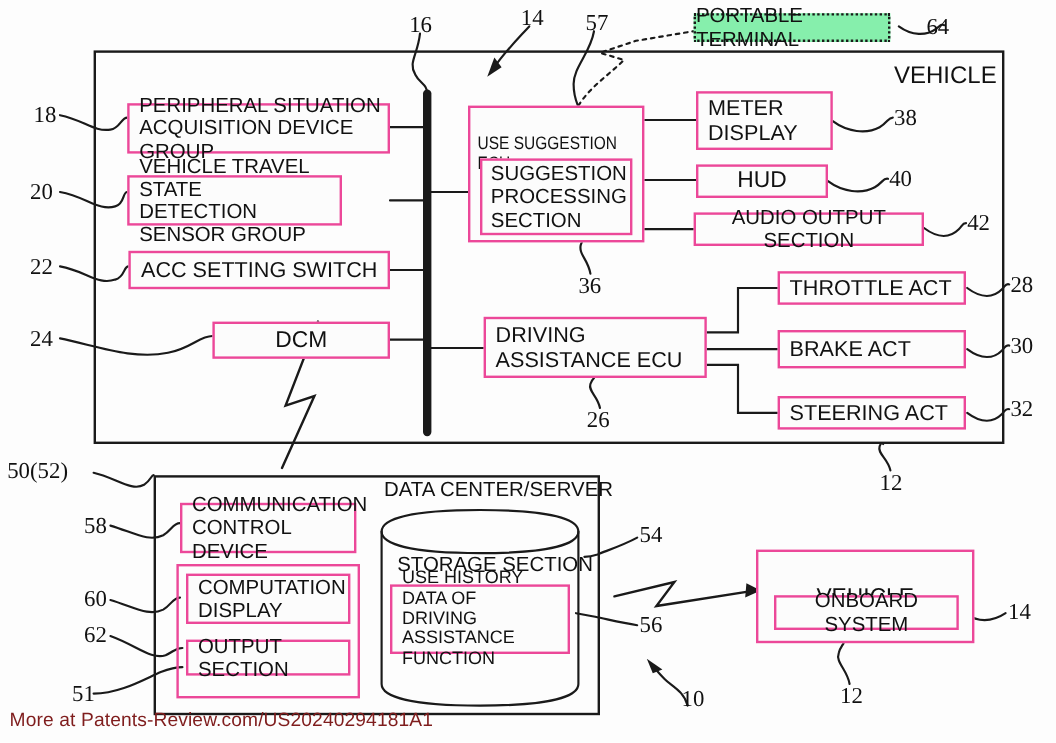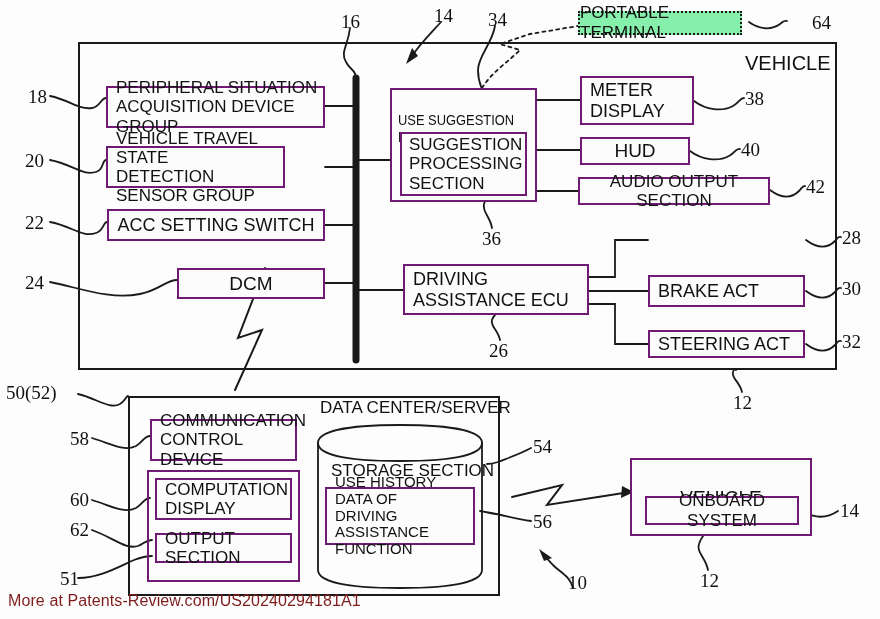--- a/index.html
+++ b/index.html
@@ -18,21 +18,21 @@
   #svg-layer {
     position: absolute;
     left: 0;
     top: 0;
     width: 880px;
     height: 619px;
   }
   .box {
     position: absolute;
     box-sizing: border-box;
-    border: 2px solid #701a75;
+    border: 2px solid #ec4899;
     background: #fcfcfc;
     display: flex;
     align-items: center;
     justify-content: flex-start;
     color: #111;
     line-height: 1.12;
     white-space: pre-line;
   }
   .box.center { justify-content: center; text-align: center; }
   .outer {
@@ -221,20 +221,23 @@
 
   <div class="box f17 center" style="left:578px; top:177px; width:192px; height:28px;">
     <span>AUDIO OUTPUT SECTION</span>
   </div>
 
   <div class="box f18 pad8" style="left:403px; top:264px; width:186px; height:51px;">
     <span>DRIVING
 ASSISTANCE ECU</span>
   </div>
 
+  <div class="box f18 pad8" style="left:648px; top:226px; width:157px; height:28px;">
+    <span>THROTTLE ACT</span>
+  </div>
 
   <div class="box f18 pad8" style="left:648px; top:275px; width:157px; height:32px;">
     <span>BRAKE ACT</span>
   </div>
 
   <div class="box f18 pad8" style="left:648px; top:330px; width:157px; height:28px;">
     <span>STEERING ACT</span>
   </div>
 
   <div class="box f17 pad8" style="left:150px; top:419px; width:147px; height:42px;">
@@ -270,22 +273,22 @@
     </div>
   </div>
 
   <div class="refnum" style="left:28px; top:86px;">18</div>
   <div class="refnum" style="left:25px; top:150px;">20</div>
   <div class="refnum" style="left:25px; top:212px;">22</div>
   <div class="refnum" style="left:25px; top:272px;">24</div>
 
   <div class="refnum" style="left:341px; top:11px;">16</div>
   <div class="refnum" style="left:434px; top:5px;">14</div>
-  <div class="refnum" style="left:488px; top:9px;">34</div>
-  <div class="refnum" style="left:812px; top:12px;">64</div>
+  <div class="refnum" style="left:488px; top:9px;">57</div>
+  <div class="refnum" style="left:772px; top:12px;">64</div>
 
   <div class="refnum" style="left:745px; top:88px;">38</div>
   <div class="refnum" style="left:741px; top:139px;">40</div>
   <div class="refnum" style="left:806px; top:176px;">42</div>
 
   <div class="refnum" style="left:842px; top:227px;">28</div>
   <div class="refnum" style="left:842px; top:278px;">30</div>
   <div class="refnum" style="left:842px; top:331px;">32</div>
 
   <div class="refnum" style="left:482px; top:228px;">36</div>

